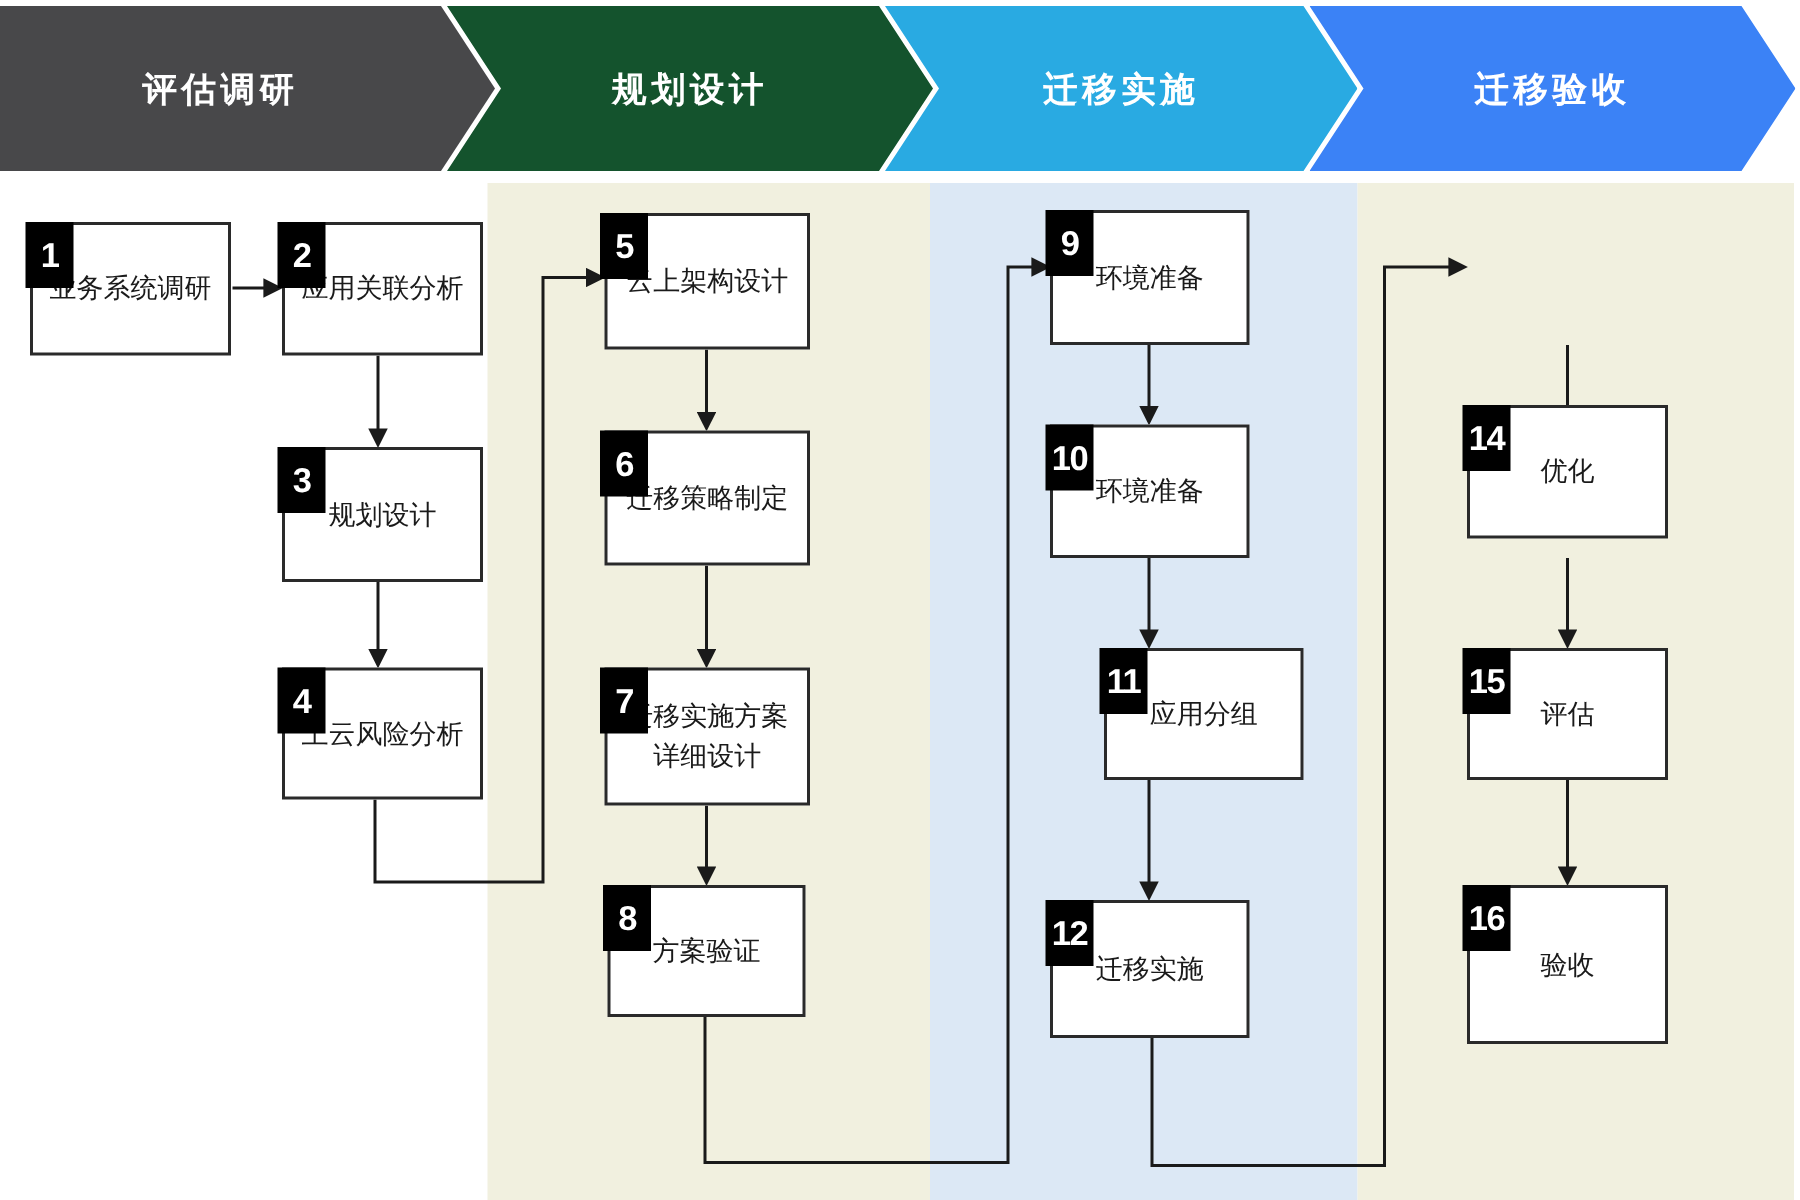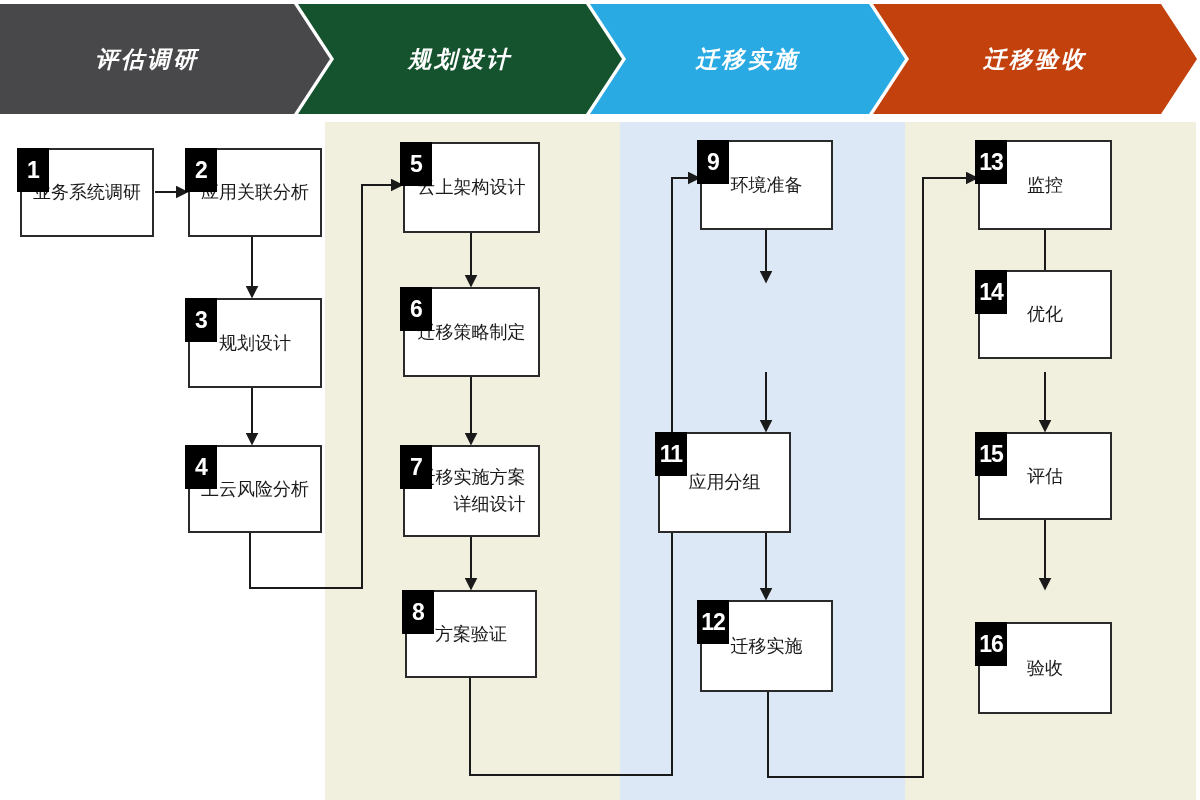--- a/index.html
+++ b/index.html
@@ -7,21 +7,21 @@
     position:relative;width:1200px;height:800px;overflow:hidden;background:#ffffff;
     font-family:"Liberation Sans","DejaVu Sans",sans-serif;
   }
   
   .band{position:absolute;top:122px;height:678px;z-index:0;}
   
   .banner{
     position:absolute;top:4px;height:110px;z-index:2;
     display:flex;align-items:center;justify-content:center;
     clip-path:polygon(0 0, calc(100% - 36px) 0, 100% 50%, calc(100% - 36px) 100%, 0 100%);
-    padding-right:36px;box-sizing:border-box;font-style:italic;
+    padding-right:36px;box-sizing:border-box;
   }
   .banner.notch{
     clip-path:polygon(0 0, calc(100% - 36px) 0, 100% 50%, calc(100% - 36px) 100%, 0 100%, 36px 50%);
     padding-left:36px;
   }
   .banner .btxt{
     color:#ffffff;font-size:23px;font-weight:bold;letter-spacing:3px;white-space:nowrap;
   }
   
   #wires{position:absolute;left:0;top:0;z-index:1;pointer-events:none;}
@@ -29,21 +29,21 @@
   .node{
     position:absolute;background:#ffffff;border:2px solid #2a2a2a;box-sizing:border-box;
     display:flex;align-items:center;justify-content:center;z-index:3;
   }
   .tab{
     position:absolute;left:-5px;top:-2px;min-width:28px;height:44px;padding:0 2px;
     background:#000000;color:#ffffff;font-size:23px;font-weight:bold;
     display:flex;align-items:center;justify-content:center;letter-spacing:-1px;
   }
   .lbl{
-    color:#1a1a1a;font-size:18px;text-align:right;white-space:pre-line;line-height:1.5;
+    color:#1a1a1a;font-size:18px;text-align:center;white-space:pre-line;line-height:1.5;
     padding:0 4px;
   }
 </style>
 </head>
 <body>
 
 <div id="canvas">
 
   <div class="band" style="left: 325px; width: 295px; background: rgb(241, 240, 223);"></div>
   <div class="band" style="left: 620px; width: 285px; background: rgb(220, 232, 245);"></div>
@@ -81,21 +81,21 @@
 
   <div class="banner" style="left: 0px; width: 330px; background: rgb(72, 72, 74);">
       <span class="btxt">评估调研</span>
     </div>
   <div class="banner notch" style="left: 298px; width: 324px; background: #14532d;">
       <span class="btxt">规划设计</span>
     </div>
   <div class="banner notch" style="left: 590px; width: 315px; background: rgb(41, 170, 226);">
       <span class="btxt">迁移实施</span>
     </div>
-  <div class="banner notch" style="left: 873px; width: 324px; background: #c2410c;">
+  <div class="banner notch" style="left: 873px; width: 324px; background: #3b82f6;">
       <span class="btxt">迁移验收</span>
     </div>
 
   <div class="node" style="left:20px;top:148px;width:134px;height:89px;">
       <span class="tab">1</span>
       <span class="lbl">业务系统调研</span>
     </div>
   <div class="node" style="left:188px;top:148px;width:134px;height:89px;">
       <span class="tab">2</span>
       <span class="lbl">应用关联分析</span>
@@ -124,39 +124,39 @@
     </div>
   <div class="node" style="left:405px;top:590px;width:132px;height:88px;">
       <span class="tab">8</span>
       <span class="lbl">方案验证</span>
     </div>
 
   <div class="node" style="left:700px;top:140px;width:133px;height:90px;">
       <span class="tab">9</span>
       <span class="lbl">环境准备</span>
     </div>
-  <div class="node" style="left:658px;top:432px;width:133px;height:101px;">
+  <div class="node" style="left:700px;top:283px;width:133px;height:89px;">
+      <span class="tab">10</span>
+      <span class="lbl">环境准备</span>
+    </div>
+  <div class="node" style="left:736px;top:432px;width:133px;height:88px;">
       <span class="tab">11</span>
       <span class="lbl">应用分组</span>
     </div>
   <div class="node" style="left:700px;top:600px;width:133px;height:92px;">
       <span class="tab">12</span>
       <span class="lbl">迁移实施</span>
     </div>
 
-  <div class="node" style="left:978px;top:140px;width:134px;height:90px;">
-      <span class="tab">13</span>
-      <span class="lbl">监控</span>
-    </div>
   <div class="node" style="left:978px;top:270px;width:134px;height:89px;">
       <span class="tab">14</span>
       <span class="lbl">优化</span>
     </div>
   <div class="node" style="left:978px;top:432px;width:134px;height:88px;">
       <span class="tab">15</span>
       <span class="lbl">评估</span>
     </div>
-  <div class="node" style="left:978px;top:590px;width:134px;height:92px;margin-top:32px;">
+  <div class="node" style="left:978px;top:590px;width:134px;height:106px;">
       <span class="tab">16</span>
       <span class="lbl">验收</span>
     </div>
 
 </div>
 
 </body></html>

